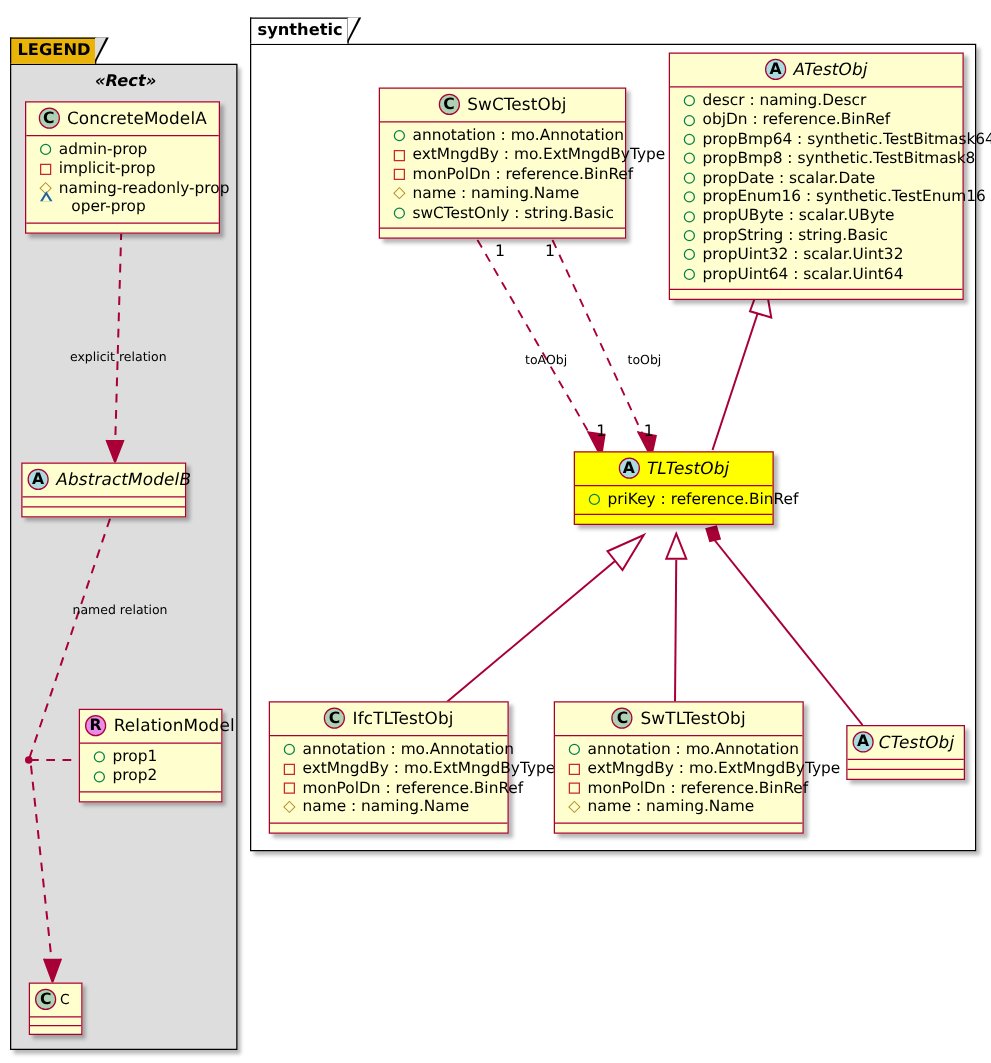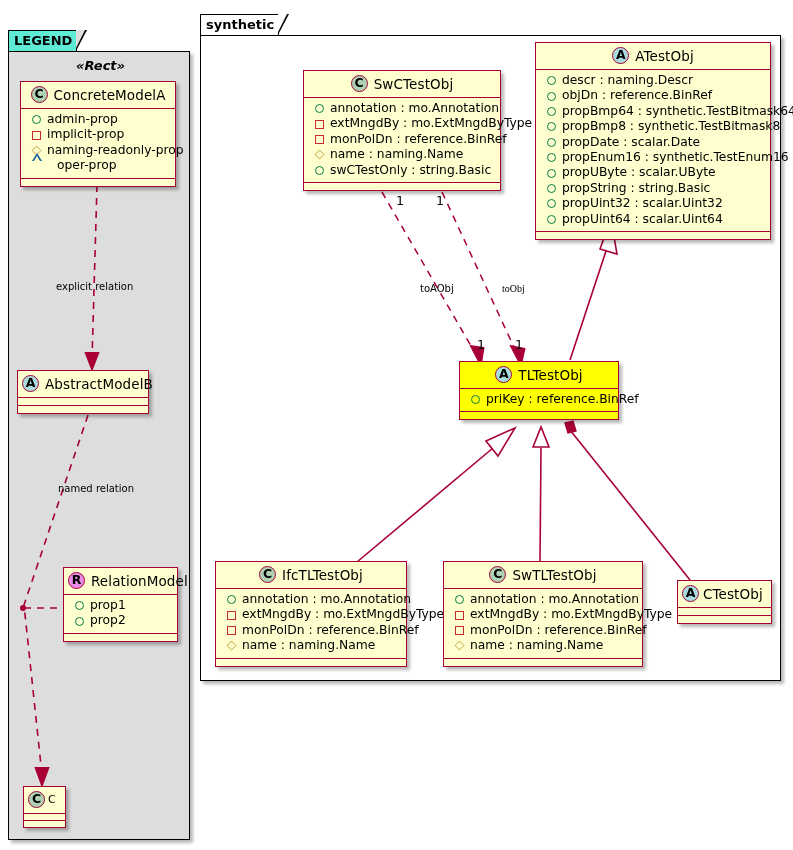--- a/index.html
+++ b/index.html
@@ -70,21 +70,21 @@
     border-bottom: 18px solid transparent;
     z-index: 1;
   }
   .pkg-body {
     position: absolute;
     box-sizing: border-box;
     border: 1.5px solid #000000;
     z-index: 2;
   }
   .pkg-legend .pkg-body { background: #DDDDDD; box-shadow: 3px 3px 3px rgba(0,0,0,0.28); }
-  .pkg-legend .pkg-tab  { background: #5eead4; }
+  .pkg-legend .pkg-tab  { background: #eab308; }
   .pkg-legend .pkg-tab::before { border-left-color: #DDDDDD; }
   .pkg-synthetic .pkg-body { background: #ffffff; box-shadow: 3px 3px 3px rgba(0,0,0,0.28); }
 
   .stereotype {
     position: absolute;
     font-size: 13px;
     font-style: italic;
     font-weight: bold;
     color: #000000;
     z-index: 4;
@@ -109,21 +109,21 @@
     padding: 4px 8px 5px 8px;
     border-bottom: 1.5px solid #A80036;
     white-space: nowrap;
   }
   .cls.titleleft .hdr { justify-content: flex-start; padding-left: 4px; }
   .cls .cname {
     font-size: 13.5px;
     color: #000000;
     letter-spacing: 0.1px;
   }
-  .cls .cname.abstract { }
+  .cls .cname.abstract { font-style: italic; }
   .cls .attrs {
     padding: 3px 5px 4px 11px;
     border-bottom: 1.5px solid #A80036;
   }
   .cls .attrs.empty { padding: 0; height: 7px; }
   .cls .ops { height: 7px; }
 
   .attr {
     display: flex;
     align-items: center;
@@ -438,21 +438,21 @@
         <span class="txt">propUint64 : scalar.Uint64</span>
       </div>
     </div>
     <div class="ops"></div>
   </div>
 
   <div class="mult" style="left:396px; top:193px;">1</div>
   <div class="mult" style="left:436px; top:193px;">1</div>
 
   <div class="edge-label" style="left:420px; top:283px;">toAObj</div>
-  <div class="edge-label" style="left:502px; top:283px;font-family:Liberation Serif, serif;">toObj</div>
+  <div class="edge-label" style="left:502px; top:283px;">toObj</div>
 
   <div class="mult" style="left:477px; top:337px;">1</div>
   <div class="mult" style="left:515px; top:337px;">1</div>
 
   <div class="cls highlight" style="left:459px; top:361px; width:160px;">
     <div class="hdr">
       <span class="badge badge-A">A</span>
       <span class="cname abstract">TLTestObj</span>
     </div>
     <div class="attrs">

